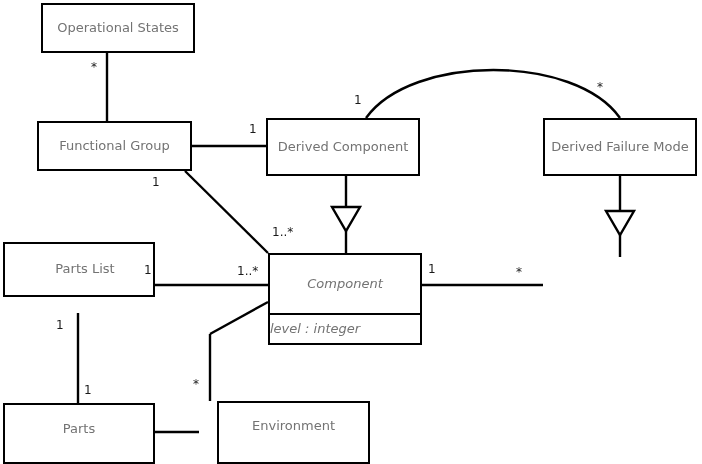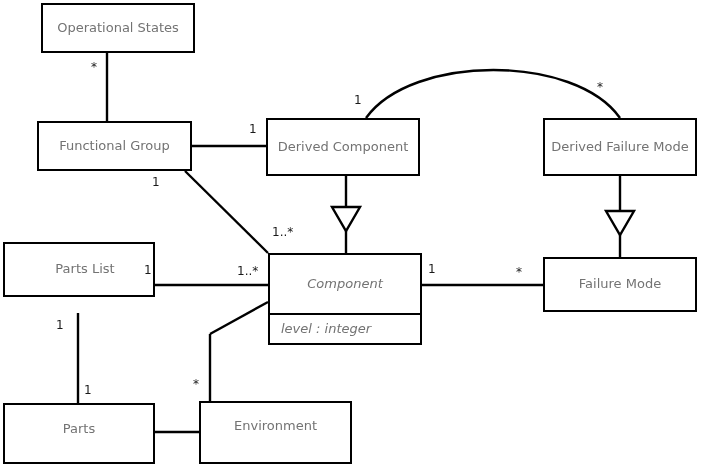--- a/index.html
+++ b/index.html
@@ -39,21 +39,20 @@
     font-size: 13px;
     line-height: 1.1;
     white-space: nowrap;
   }
   .uml-compartment.name-compartment {
     flex: 1 1 auto;
   }
   .uml-compartment.attr-compartment {
     border-top: 2px solid #000000;
     justify-content: flex-start;
-    padding-left: 11px;
     flex: 0 0 auto;
     height: 28px;
   }
   .mult-label {
     position: absolute;
     color: #1a1a1a;
     font-size: 12px;
     line-height: 1;
     white-space: nowrap;
     user-select: none;
@@ -112,29 +111,26 @@
 
   <div class="uml-class" style="left:3px; top:242px; width:152px; height:55px;padding-left:12px;">
     <div class="uml-compartment name-compartment">Parts List</div>
   </div>
 
   <div class="uml-class" style="left:268px; top:253px; width:154px; height:92px;font-style:italic;">
     <div class="uml-compartment name-compartment">Component</div>
     <div class="uml-compartment attr-compartment">level : integer</div>
   </div>
 
-  <div class="uml-class" style="left:543px; top:257px; width:154px; height:55px;">
-    <div class="uml-compartment name-compartment">Failure Mode</div>
-  </div>
 
   <div class="uml-class" style="left:3px; top:403px; width:152px; height:61px;">
     <div class="uml-compartment name-compartment" style="padding-bottom:8px;">Parts</div>
   </div>
 
-  <div class="uml-class" style="left:199px; top:401px; width:153px; height:63px;">
+  <div class="uml-class" style="left:217px; top:401px; width:153px; height:63px;">
     <div class="uml-compartment name-compartment" style="padding-bottom:12px;">Environment</div>
   </div>
 
   <span class="mult-label" style="left:91px; top:61px;">*</span>
 
   <span class="mult-label" style="left:249px; top:123px;">1</span>
 
   <span class="mult-label" style="left:152px; top:176px;">1</span>
 
   <span class="mult-label" style="left:354px; top:94px;">1</span>

